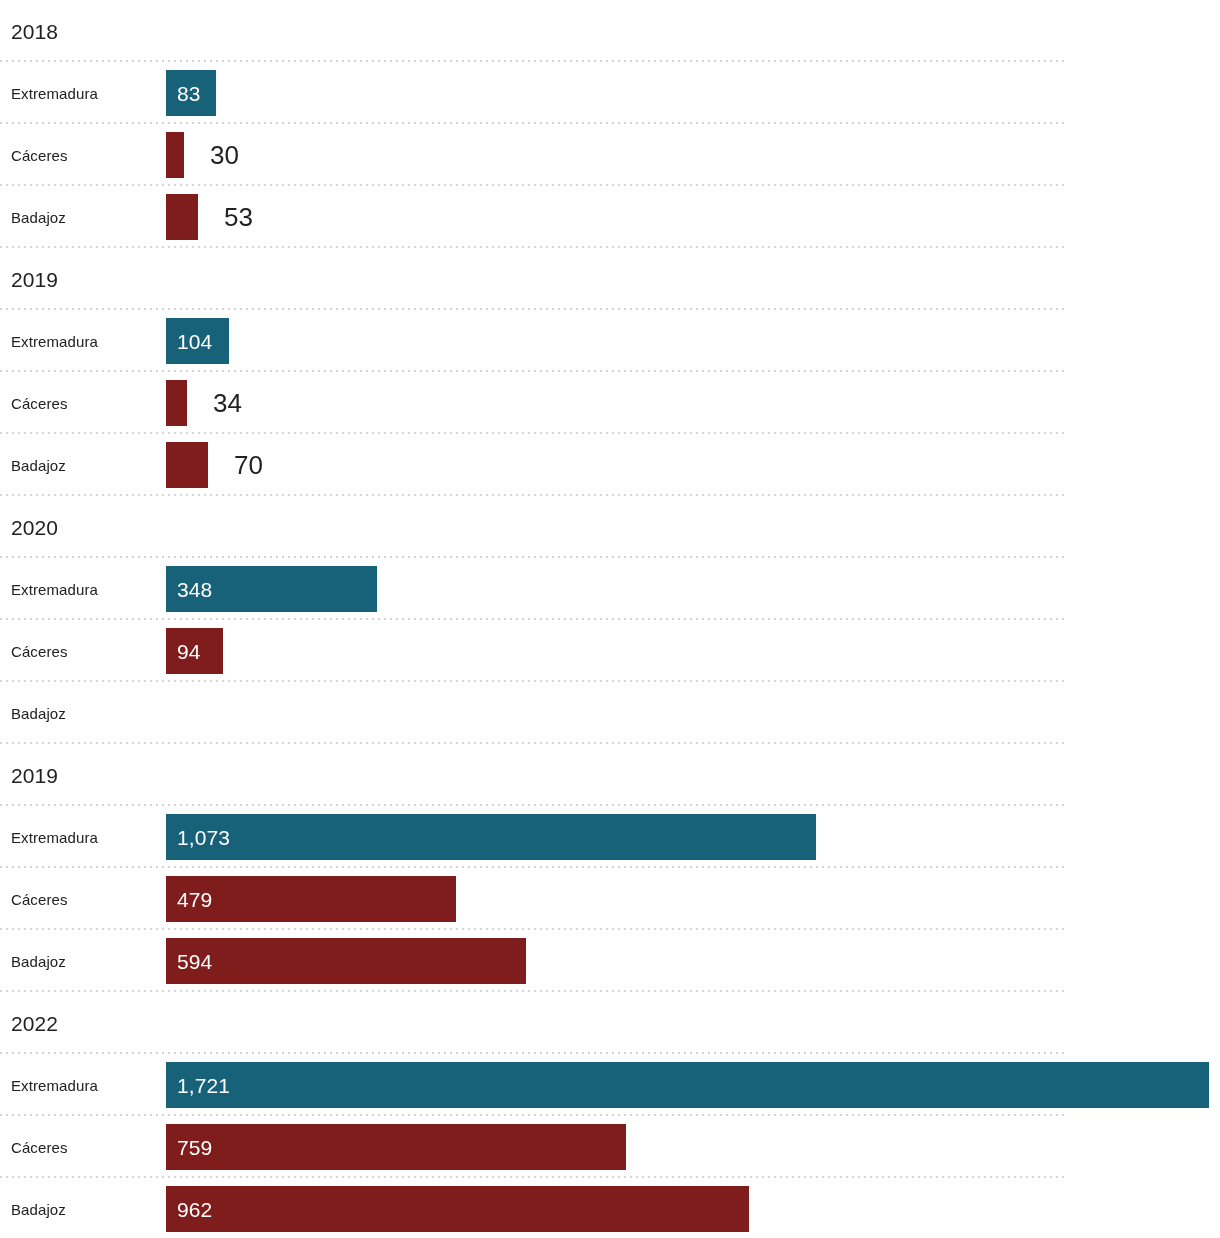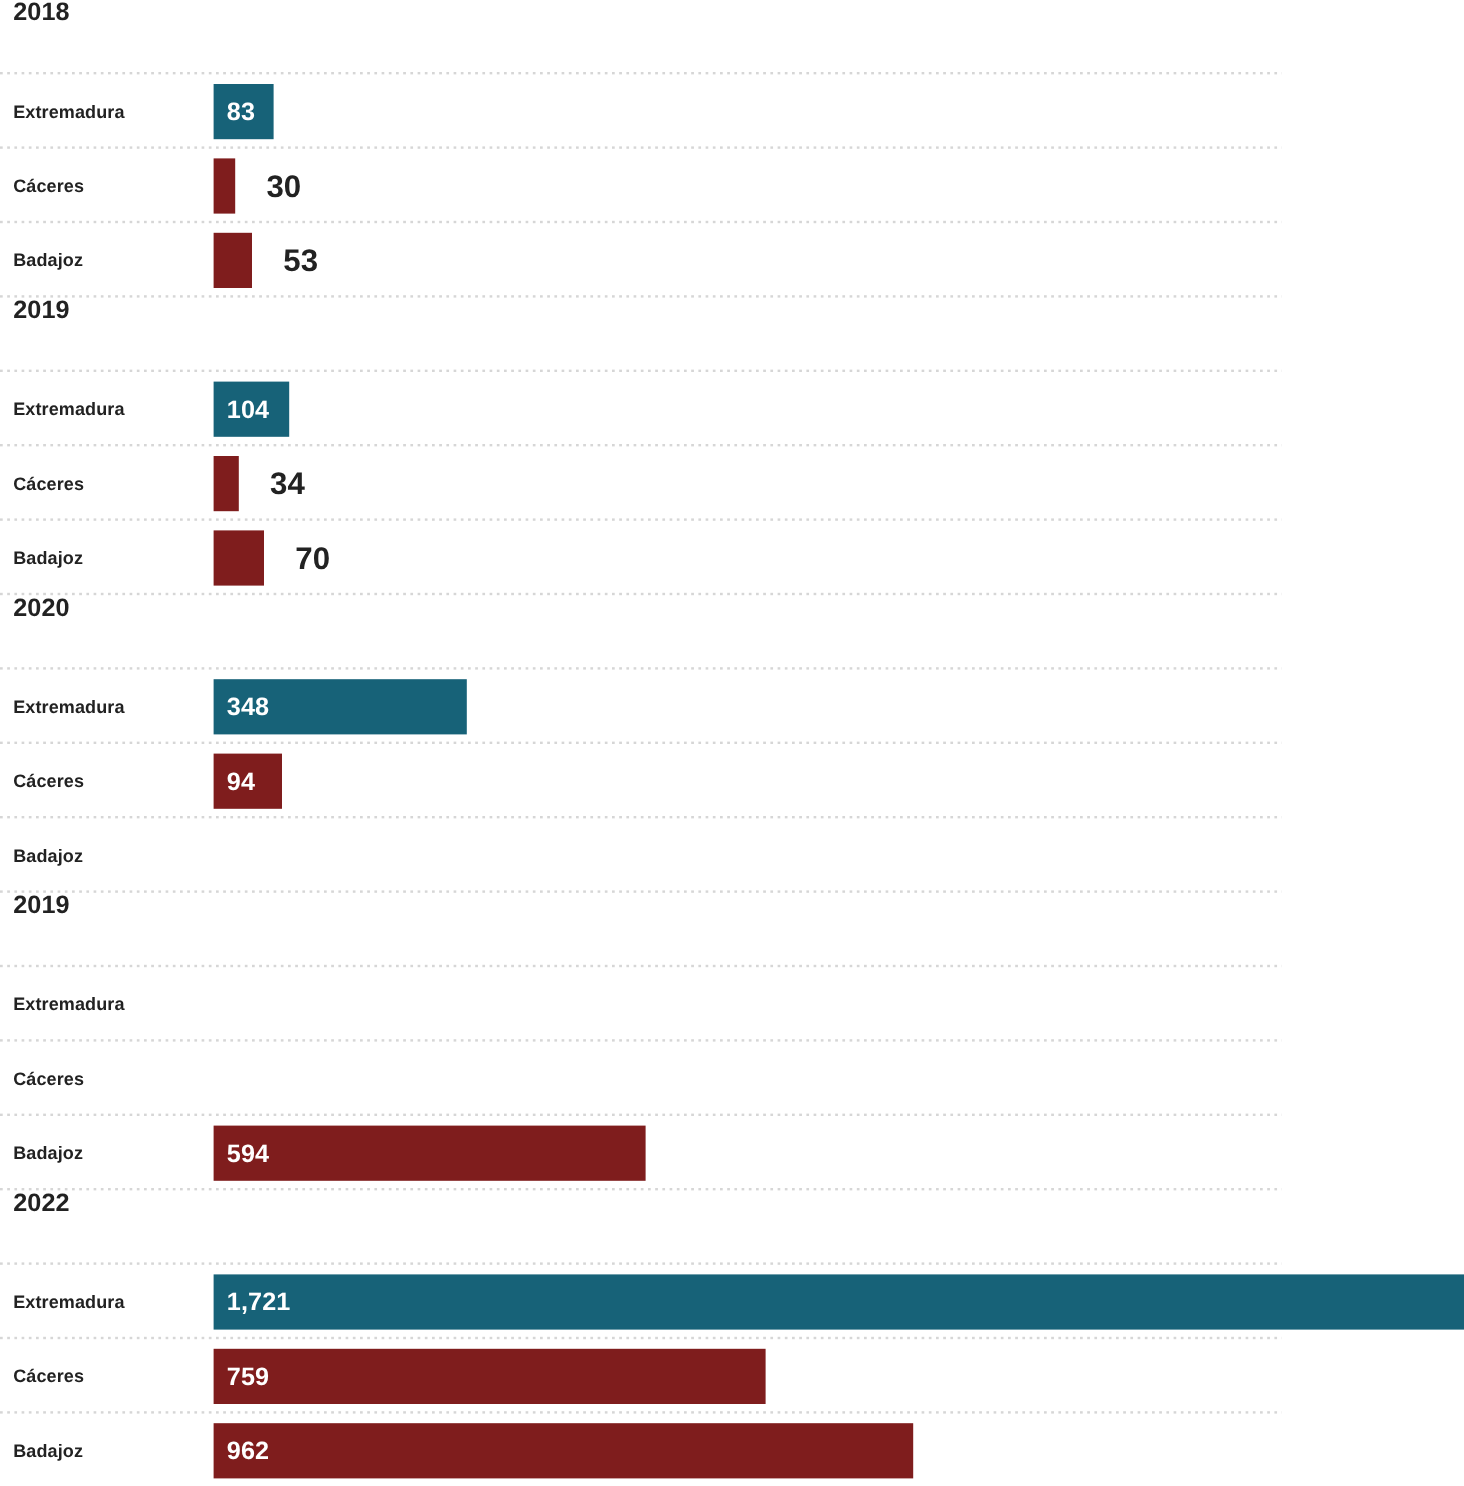--- a/index.html
+++ b/index.html
@@ -13,21 +13,21 @@
     width: 1220px;
     height: 1238px;
     position: relative;
     overflow: hidden;
   }
   .row {
     position: relative;
     height: 62px;
     width: 1068px;
     display: flex;
-    font-weight: bold;
+    align-items: center;
   }
   .row::after {
     content: "";
     position: absolute;
     left: 0;
     right: 0;
     bottom: 0;
     height: 2px;
     background-image: linear-gradient(to right, #d6d6d6 0px, #d6d6d6 2px, rgba(255,255,255,0) 2px, rgba(255,255,255,0) 6px);
     background-size: 6px 2px;
@@ -56,21 +56,20 @@
     letter-spacing: 0.1px;
     white-space: nowrap;
   }
   .bar-area {
     position: absolute;
     left: 166px;
     top: 0;
     height: 62px;
     display: flex;
     align-items: center;
-    margin-left: 12px;
   }
   .bar {
     height: 46px;
     display: flex;
     align-items: center;
     flex: 0 0 auto;
   }
   .bar.total { background: #176278; }
   .bar.sub   { background: #7f1d1d; }
   .bar-value-inside {
@@ -164,23 +163,33 @@
       </div>
     </div>
     <div class="row data-row">
       <div class="cat-label">Badajoz</div>
     </div>
     <div class="row group-row">
       <div class="group-label">2019</div>
     </div>
     <div class="row data-row">
       <div class="cat-label">Extremadura</div>
-    </div>
-    <div class="row data-row">
-      <div class="cat-label">Cáceres</div>
+      <div class="bar-area">
+        <div class="bar total" style="width: 650px;">
+          <span class="bar-value-inside">1,073</span>
+        </div>
+      </div>
+    </div>
+    <div class="row data-row">
+      <div class="cat-label">Cáceres</div>
+      <div class="bar-area">
+        <div class="bar sub" style="width: 290px;">
+          <span class="bar-value-inside">479</span>
+        </div>
+      </div>
     </div>
     <div class="row data-row">
       <div class="cat-label">Badajoz</div>
       <div class="bar-area">
         <div class="bar sub" style="width: 360px;">
           <span class="bar-value-inside">594</span>
         </div>
       </div>
     </div>
     <div class="row group-row">

